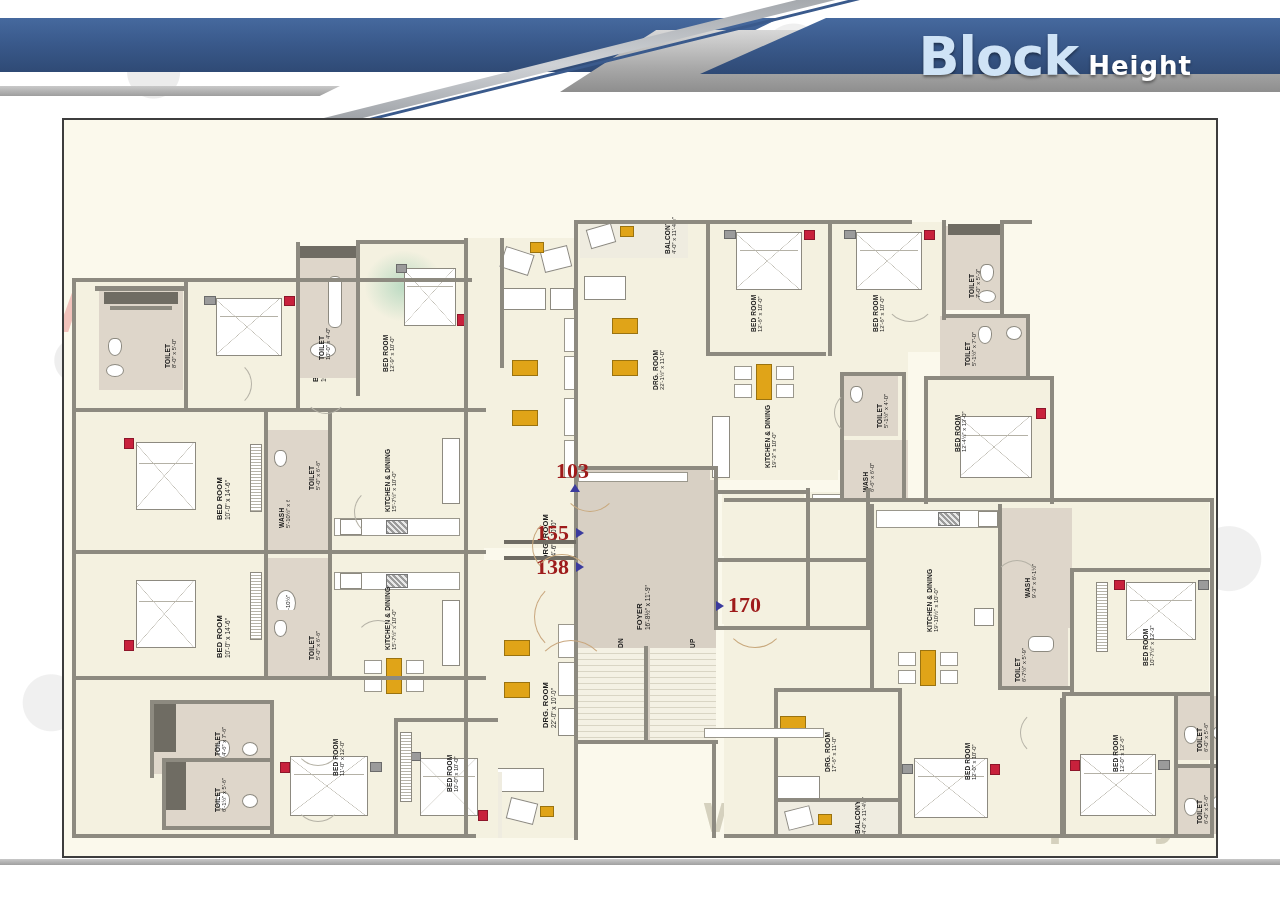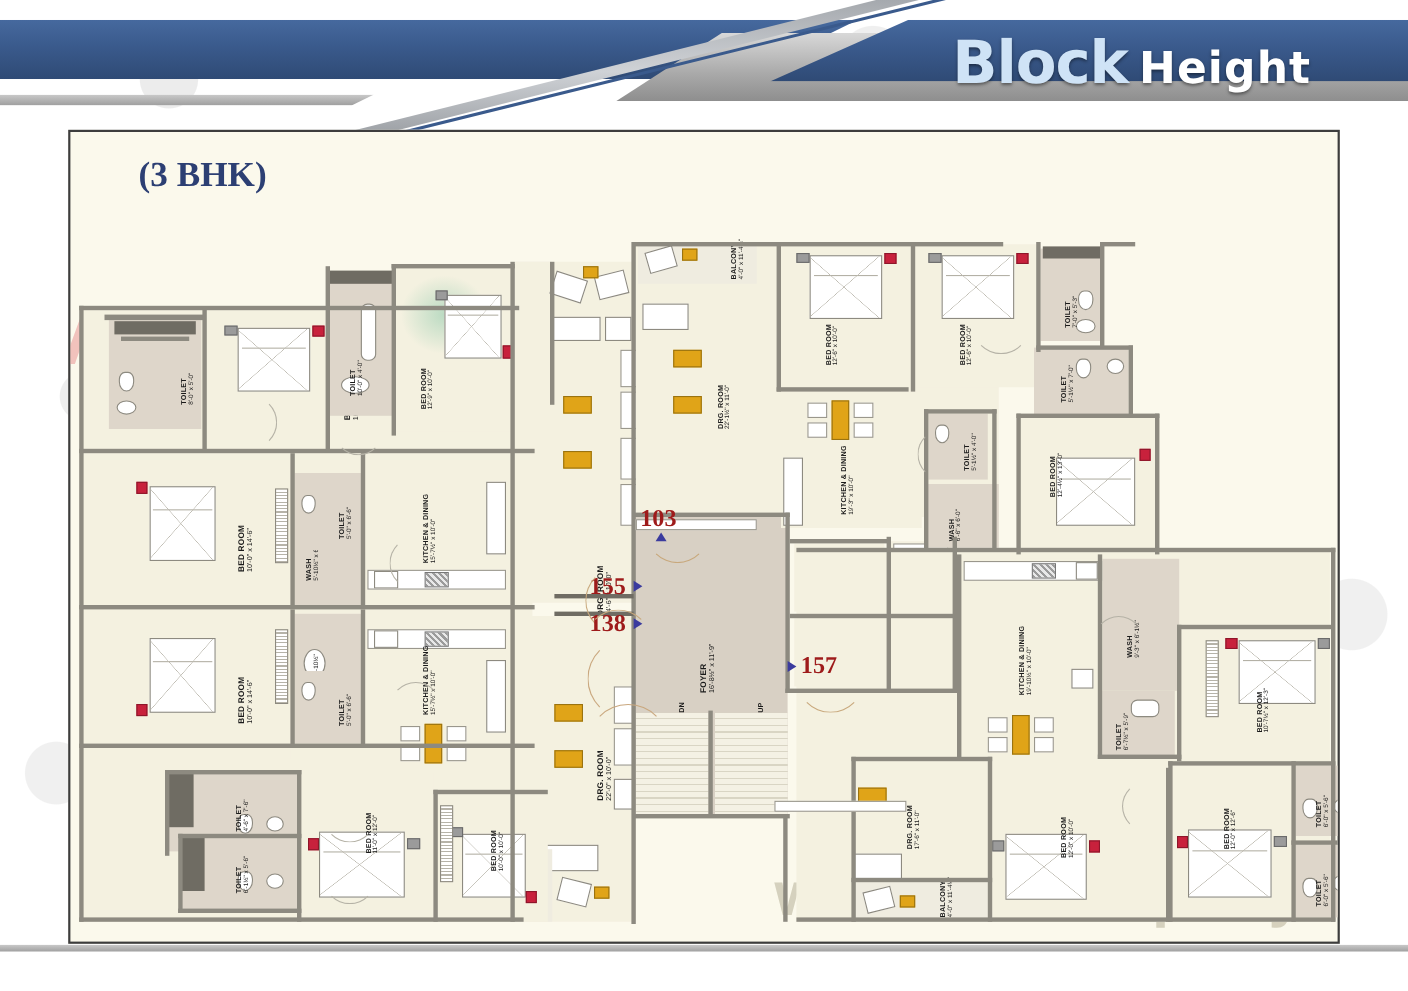--- a/index.html
+++ b/index.html
@@ -65,21 +65,21 @@
 
   #logo { position:absolute; right:88px; top:30px; text-align:right; line-height:1; }
   #logo .netra {
     font-family:"DejaVu Sans", sans-serif;
     font-weight:700; font-size:54px; letter-spacing:-1px;
     color:#cfe3f6; display:inline-block;
     text-shadow: 0 2px 3px rgba(0,0,0,.45);
   }
   #logo .height {
     font-family:"DejaVu Sans", sans-serif;
-    font-weight:700; font-size:40px; letter-spacing:1px;
+    font-weight:700; font-size:26px; letter-spacing:1px;
     color:#ffffff; display:inline-block; margin-left:10px;
     text-shadow: 0 2px 3px rgba(0,0,0,.45);
   }
 
   
   #footer-band {
     position:absolute; left:0; bottom:0; width:1280px; height:36px;
     background:linear-gradient(180deg,#4a6da3 0%,#365party 0%,#365a8d 60%,#2c4a76 100%);
   }
   #footer-band::after{
@@ -184,21 +184,20 @@
   <div id="footer-band"></div>
 
   <div id="plan">
 
     <div class="wm" id="wm-a2z">
       <span class="a">A</span><span class="two">2</span><span class="z">Z</span>&nbsp;<span class="p">P</span><span class="r">r</span><span class="o">o</span><span class="p">p</span><span class="e">e</span><span class="r">r</span><span class="two">t</span><span class="y">y</span>
     </div>
     <div class="wm" id="wm-url">www.A2ZProperty.in</div>
 
     <div id="title-block">
-      <div class="t2">(3 BHK)</div>
     </div>
 
     <div class="room" style="left:10px;  top:160px; width:395px; height:190px;"></div>
     <div class="room" style="left:10px;  top:290px; width:410px; height:140px;"></div>
 
     <div class="room" style="left:125px; top:165px; width:110px; height:105px;"></div>
     <div class="bed" style="left:152px; top:178px; width:66px; height:58px;"></div>
     <div class="nstand" style="left:140px; top:176px; width:12px; height:9px;"></div>
     <div class="nstand red" style="left:220px; top:176px; width:11px; height:10px;"></div>
     <div class="lbl rot" style="left:248px; top:262px;">
@@ -687,38 +686,38 @@
     <div class="door-arc" style="left:930px; top:440px; width:46px; height:46px; border-color:#b5b2a6 transparent transparent transparent;"></div>
     <div class="door-arc" style="left:956px; top:590px; width:46px; height:46px; border-color:transparent transparent transparent #b5b2a6;"></div>
     <div class="door-arc" style="left:470px; top:460px; width:74px; height:74px; border-color:transparent transparent transparent #c9a77e;"></div>
     <div class="door-arc" style="left:470px; top:520px; width:74px; height:74px; border-color:#c9a77e transparent transparent transparent;"></div>
 
     <div class="wall-d" style="left:440px; top:420px; width:72px; height:4px;"></div>
     <div class="wall-d" style="left:440px; top:436px; width:72px; height:4px;"></div>
     <div class="counter" style="left:514px; top:352px; width:110px; height:10px;"></div>
     <div class="counter" style="left:640px; top:608px; width:120px; height:10px;"></div>
 
-    <div class="unit" style="left:518px; top:340px;">
+    <div class="unit" style="left:492px; top:340px;">
       <div class="arc" style="left:6px; top:-4px; width:56px; height:56px; border-color:transparent transparent #c8a87c transparent;"></div>
       <div class="num">103</div>
       <div class="arrow u" style="left:14px; top:24px;"></div>
     </div>
 
     <div class="unit" style="left:472px; top:402px;">
       <div class="arc" style="left:-4px; top:-6px; width:60px; height:60px; border-color:transparent transparent transparent #c8a87c;"></div>
       <div class="num">155</div>
       <div class="arrow r" style="left:40px; top:6px;"></div>
     </div>
 
     <div class="unit" style="left:472px; top:436px;">
       <div class="arc" style="left:-4px; top:-2px; width:60px; height:60px; border-color:#c8a87c transparent transparent transparent;"></div>
       <div class="num">138</div>
       <div class="arrow r" style="left:40px; top:6px;"></div>
     </div>
 
     <div class="unit" style="left:652px; top:474px;">
       <div class="arc" style="left:8px; top:-8px; width:62px; height:62px; border-color:transparent transparent #c8a87c transparent;"></div>
-      <div class="num" style="margin-left:12px;">157</div>
+      <div class="num" style="margin-left:12px;">170</div>
       <div class="arrow r" style="left:0px; top:7px;"></div>
     </div>
 
   </div>
 </div>
 
 </body></html>

